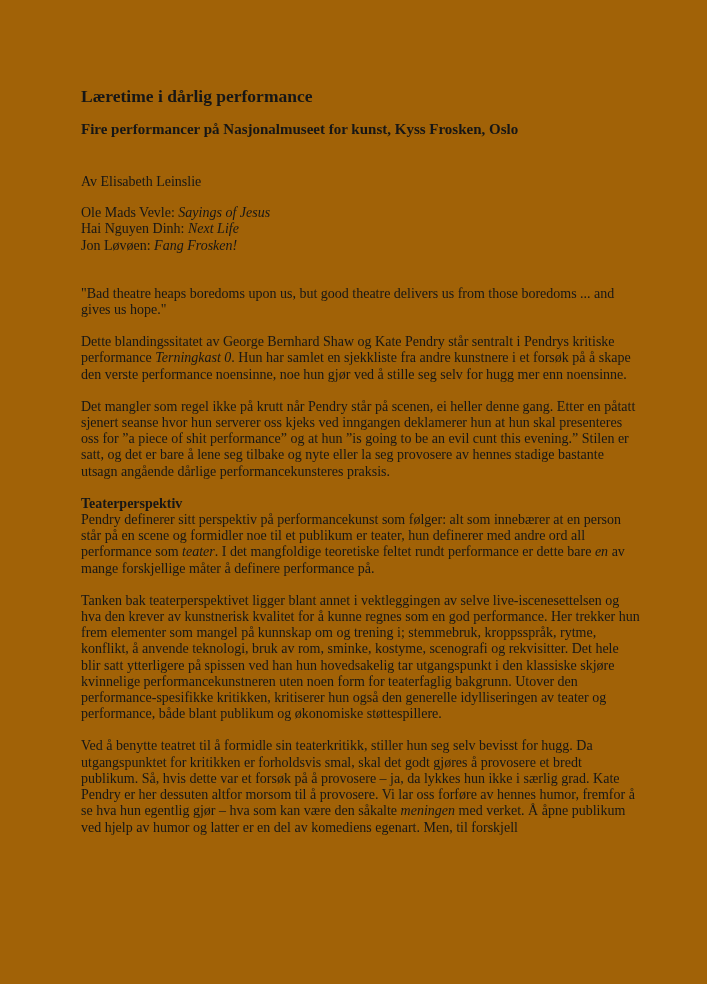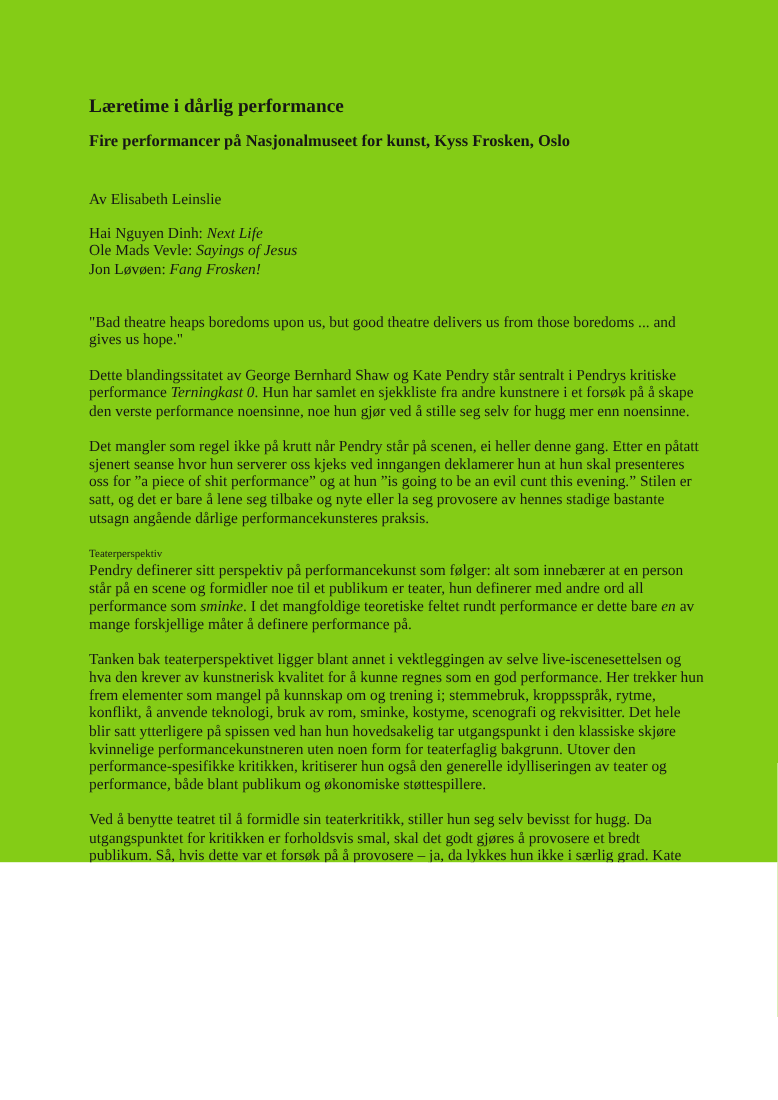--- a/index.html
+++ b/index.html
@@ -1,22 +1,22 @@
 <!DOCTYPE html>
 <html><head>
 <meta charset="utf-8">
 <style>
   html, body { margin: 0; padding: 0; background: #ffffff; }
   .page {
     position: relative;
     width: 707px;
-    height: 784px;
+    height: 984px;
     box-sizing: border-box;
     padding: 86px 66px 0 81px;
-    background: #84cc16;
+    background: #a16207;
     color: #161616;
     font-family: "Liberation Serif", "DejaVu Serif", serif;
     font-size: 14px;
     line-height: 16.2px;
     text-align: left;
     overflow: hidden;
   }
   .title {
     font-size: 17.5px;
     line-height: 20px;
@@ -27,43 +27,43 @@
     font-size: 15px;
     line-height: 17px;
     font-weight: bold;
     margin: 0 0 36px 0;
   }
   .byline { margin: 0 0 15px 0; }
   .credits { margin: 0 0 32px 0; }
   .credit-line { margin: 0; }
   .para { margin: 0 0 16px 0; }
   .section-heading {
-    font-size: 10px;
+    font-size: 14px;
     line-height: 16.2px;
-    font-weight: normal;
+    font-weight: bold;
     margin: 0;
   }
   em { font-style: italic; }
 </style>
 </head>
 <body>
 
 <main class="page">
   <h1 class="title">Læretime i dårlig performance</h1>
   <h2 class="subtitle">Fire performancer på Nasjonalmuseet for kunst, Kyss Frosken, Oslo</h2>
   <p class="byline">Av Elisabeth Leinslie</p>
 
   <div class="credits">
+    <p class="credit-line">Ole Mads Vevle: <em>Sayings of Jesus</em></p>
     <p class="credit-line">Hai Nguyen Dinh: <em>Next Life</em></p>
-    <p class="credit-line">Ole Mads Vevle: <em>Sayings of Jesus</em></p>
     <p class="credit-line">Jon Løvøen: <em>Fang Frosken!</em></p>
   </div>
 
   <p class="para">"Bad theatre heaps boredoms upon us, but good theatre delivers us from those boredoms ... and gives us hope."</p>
 
   <p class="para">Dette blandingssitatet av George Bernhard Shaw og Kate Pendry står sentralt i Pendrys kritiske performance <em>Terningkast 0</em>. Hun har samlet en sjekkliste fra andre kunstnere i et forsøk på å skape den verste performance noensinne, noe hun gjør ved å stille seg selv for hugg mer enn noensinne.</p>
   <p class="para">Det mangler som regel ikke på krutt når Pendry står på scenen, ei heller denne gang. Etter en påtatt sjenert seanse hvor hun serverer oss kjeks ved inngangen deklamerer hun at hun skal presenteres oss for ”a piece of shit performance” og at hun ”is going to be an evil cunt this evening.” Stilen er satt, og det er bare å lene seg tilbake og nyte eller la seg provosere av hennes stadige bastante utsagn angående dårlige performancekunsteres praksis.</p>
 
   <h3 class="section-heading">Teaterperspektiv</h3>
-  <p class="para">Pendry definerer sitt perspektiv på performancekunst som følger: alt som innebærer at en person står på en scene og formidler noe til et publikum er teater, hun definerer med andre ord all performance som <em>sminke</em>. I det mangfoldige teoretiske feltet rundt performance er dette bare <em>en</em> av mange forskjellige måter å definere performance på.</p>
+  <p class="para">Pendry definerer sitt perspektiv på performancekunst som følger: alt som innebærer at en person står på en scene og formidler noe til et publikum er teater, hun definerer med andre ord all performance som <em>teater</em>. I det mangfoldige teoretiske feltet rundt performance er dette bare <em>en</em> av mange forskjellige måter å definere performance på.</p>
   <p class="para">Tanken bak teaterperspektivet ligger blant annet i vektleggingen av selve live-iscenesettelsen og hva den krever av kunstnerisk kvalitet for å kunne regnes som en god performance. Her trekker hun frem elementer som mangel på kunnskap om og trening i; stemmebruk, kroppsspråk, rytme, konflikt, å anvende teknologi, bruk av rom, sminke, kostyme, scenografi og rekvisitter. Det hele blir satt ytterligere på spissen ved han hun hovedsakelig tar utgangspunkt i den klassiske skjøre kvinnelige performancekunstneren uten noen form for teaterfaglig bakgrunn. Utover den performance-spesifikke kritikken, kritiserer hun også den generelle idylliseringen av teater og performance, både blant publikum og økonomiske støttespillere.</p>
   <p class="para">Ved å benytte teatret til å formidle sin teaterkritikk, stiller hun seg selv bevisst for hugg. Da utgangspunktet for kritikken er forholdsvis smal, skal det godt gjøres å provosere et bredt publikum. Så, hvis dette var et forsøk på å provosere – ja, da lykkes hun ikke i særlig grad. Kate Pendry er her dessuten altfor morsom til å provosere. Vi lar oss forføre av hennes humor, fremfor å se hva hun egentlig gjør – hva som kan være den såkalte <em>meningen</em> med verket. Å åpne publikum ved hjelp av humor og latter er en del av komediens egenart. Men, til forskjell</p>
 </main>
 
 </body></html>

